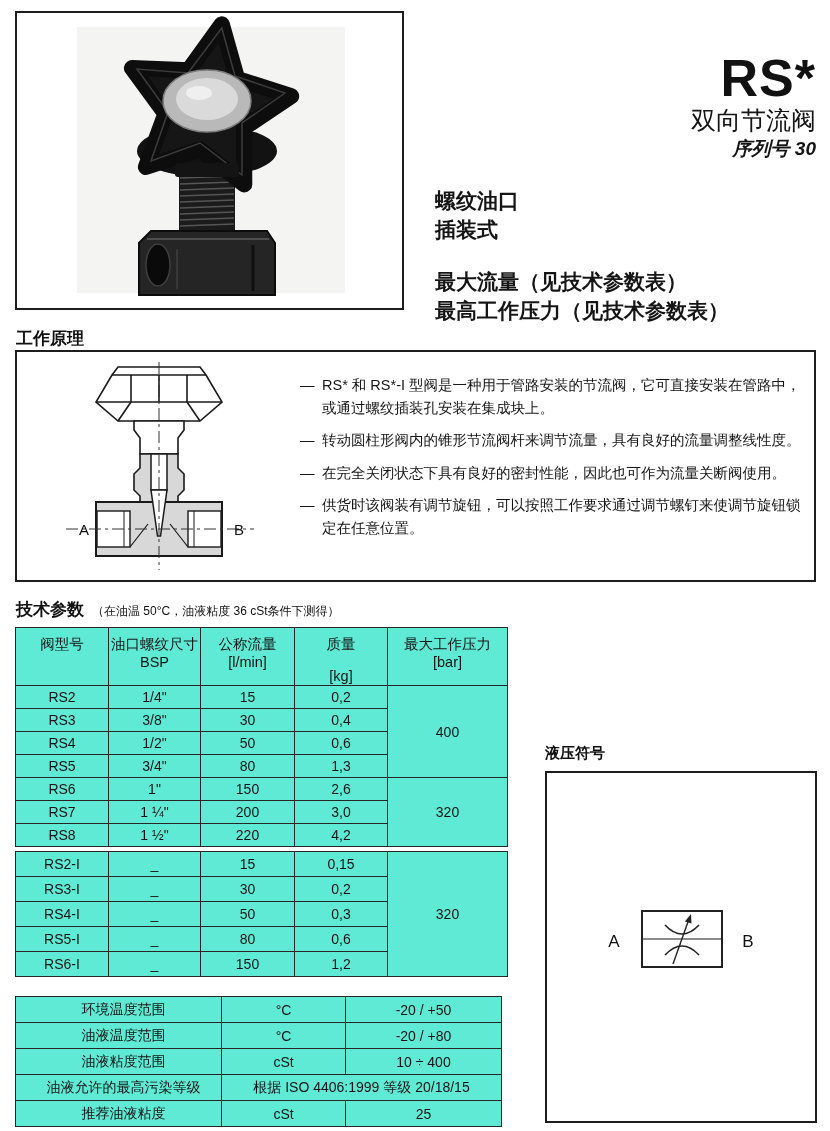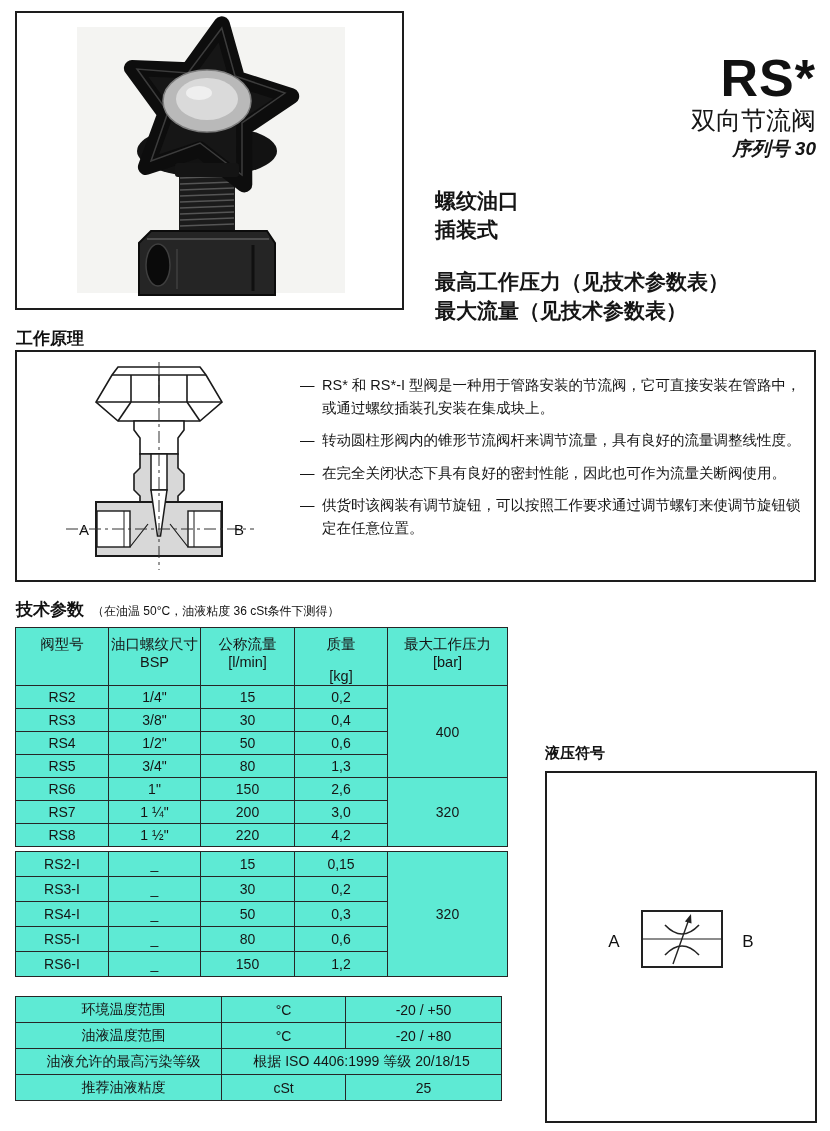--- a/index.html
+++ b/index.html
@@ -91,22 +91,22 @@
 <div class="title-block">
   <div class="product-code">RS*</div>
   <div class="product-name">双向节流阀</div>
   <div class="series">序列号 30</div>
 </div>
 
 <div class="intro">
   <div>螺纹油口</div>
   <div>插装式</div>
   <div class="gap"></div>
+  <div>最大流量（见技术参数表）</div>
   <div>最高工作压力（见技术参数表）</div>
-  <div>最大流量（见技术参数表）</div>
 </div>
 
 <div class="sec-heading" style="left:16px;top:327px;">工作原理</div>
 <div class="wp-box">
   <svg class="wp-drawing" width="200" height="210" viewBox="0 0 200 210">
 
     <g fill="#ffffff" stroke="#1a1a1a" stroke-width="1.6">
       <path d="M56,5 L138,5 L144,13 L160,40 L138,59 L56,59 L34,40 L50,13 Z"></path>
       <line x1="34" y1="40" x2="160" y2="40"></line>
       <line x1="50" y1="13" x2="144" y2="13"></line>
@@ -298,20 +298,25 @@
     <td class="lbl">环境温度范围</td>
     <td>°C</td>
     <td>-20 / +50</td>
   </tr>
   <tr>
     <td class="lbl">油液温度范围</td>
     <td>°C</td>
     <td>-20 / +80</td>
   </tr>
   <tr>
+    <td class="lbl">油液粘度范围</td>
+    <td>cSt</td>
+    <td>10 ÷ 400</td>
+  </tr>
+  <tr>
     <td class="lbl">油液允许的最高污染等级</td>
     <td colspan="2">根据 ISO 4406:1999 等级 20/18/15</td>
   </tr>
   <tr>
     <td class="lbl">推荐油液粘度</td>
     <td>cSt</td>
     <td>25</td>
   </tr>
 </tbody>
   </table>

